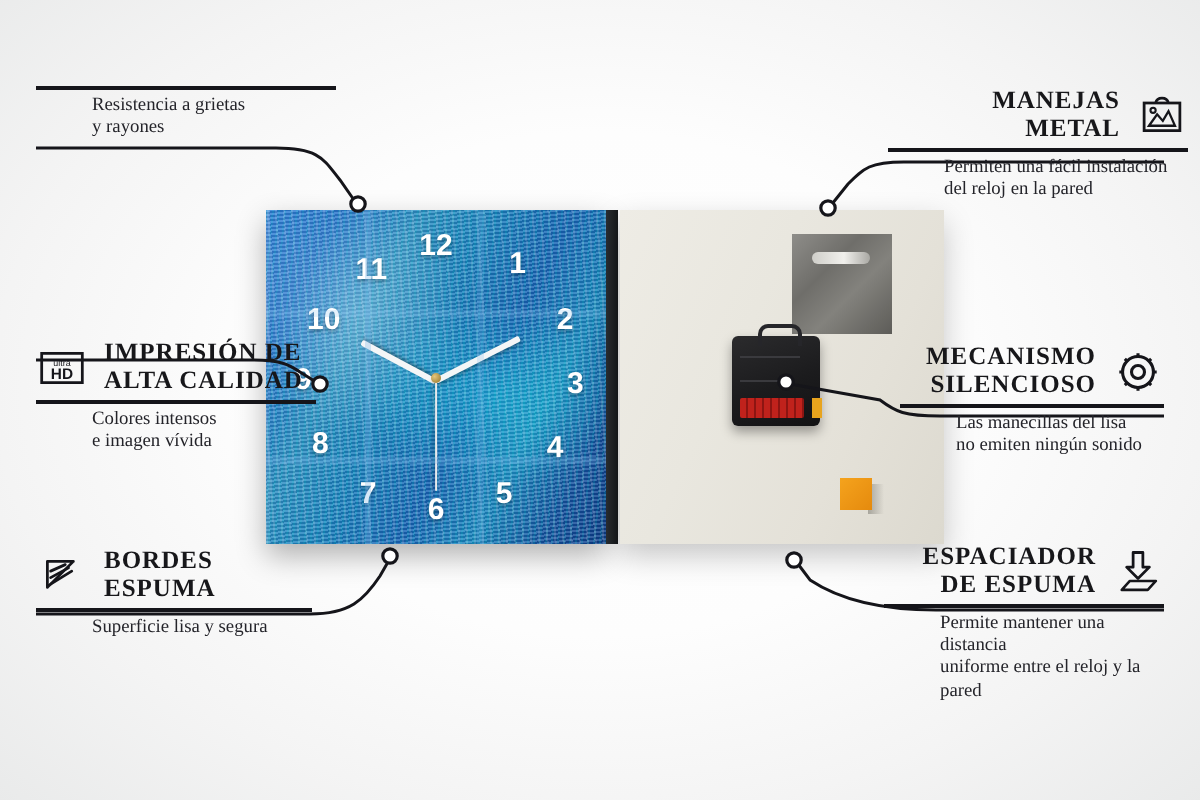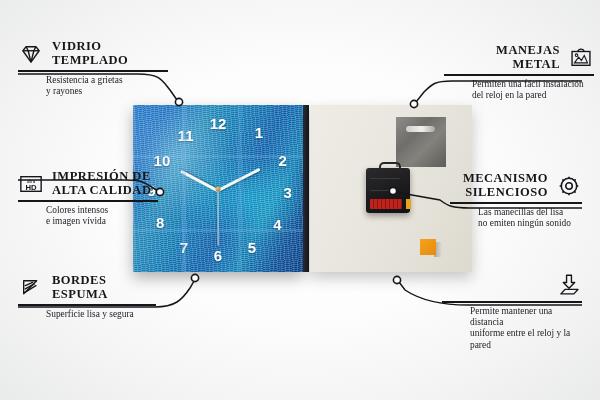--- a/index.html
+++ b/index.html
@@ -172,34 +172,20 @@
       <circle cx="179" cy="102" r="3.6"></circle>
       <circle cx="160" cy="192" r="3.6"></circle>
       <circle cx="195" cy="278" r="3.6"></circle>
       <circle cx="414" cy="104" r="3.6"></circle>
       <circle cx="393" cy="191" r="3.6"></circle>
       <circle cx="397" cy="280" r="3.6"></circle>
     </g>
   </svg>
 
   <div class="callout left" style="left:18px;top:40px;width:150px;">
-    <div class="c-head">
-      <svg class="icon" viewBox="0 0 32 32">
-        <g fill="none" stroke="#15151a" stroke-width="1.7" stroke-linejoin="round">
-          <path d="M6,12 L10,7 L22,7 L26,12 L16,26 Z"></path>
-          <path d="M6,12 L26,12"></path>
-          <path d="M10,7 L12.5,12 L16,26"></path>
-          <path d="M22,7 L19.5,12 L16,26"></path>
-        </g>
-      </svg>
-      <div>
-        <div class="c-title">VIDRIO</div>
-        <div class="c-title">TEMPLADO</div>
-      </div>
-    </div>
     <div class="c-rule" style="width:150px;"></div>
     <div class="c-desc">Resistencia a grietas</div>
     <div class="c-desc" style="margin-top:0;">y rayones</div>
   </div>
 
   <div class="callout left" style="left:18px;top:170px;width:140px;">
     <div class="c-head">
       <svg class="icon" viewBox="0 0 32 32">
         <rect x="3.5" y="7" width="25" height="18" fill="none" stroke="#15151a" stroke-width="1.7"></rect>
         <text x="16" y="15" text-anchor="middle" font-family="Liberation Sans, sans-serif" font-size="5.5" fill="#15151a">ultra</text>
@@ -266,20 +252,24 @@
         </g>
       </svg>
     </div>
     <div class="c-rule" style="width:132px;"></div>
     <div class="c-desc">Las manecillas del lisa</div>
     <div class="c-desc" style="margin-top:0;">no emiten ningún sonido</div>
   </div>
 
   <div class="callout right" style="left:442px;top:272px;width:140px;">
     <div class="c-head">
+      <div>
+        <div class="c-title">ESPACIADOR</div>
+        <div class="c-title">DE ESPUMA</div>
+      </div>
       <svg class="icon" viewBox="0 0 32 32">
         <path d="M13,4 L19,4 L19,13 L23,13 L16,20 L9,13 L13,13 Z" fill="none" stroke="#15151a" stroke-width="1.7" stroke-linejoin="round"></path>
         <path d="M16,21.5 L27,21.5 L22,27 L6,27 L11,21.5 Z" fill="none" stroke="#15151a" stroke-width="1.6" stroke-linejoin="round"></path>
       </svg>
     </div>
     <div class="c-rule" style="width:140px;"></div>
     <div class="c-desc">Permite mantener una distancia</div>
     <div class="c-desc" style="margin-top:0;">uniforme entre el reloj y la pared</div>
   </div>
 

